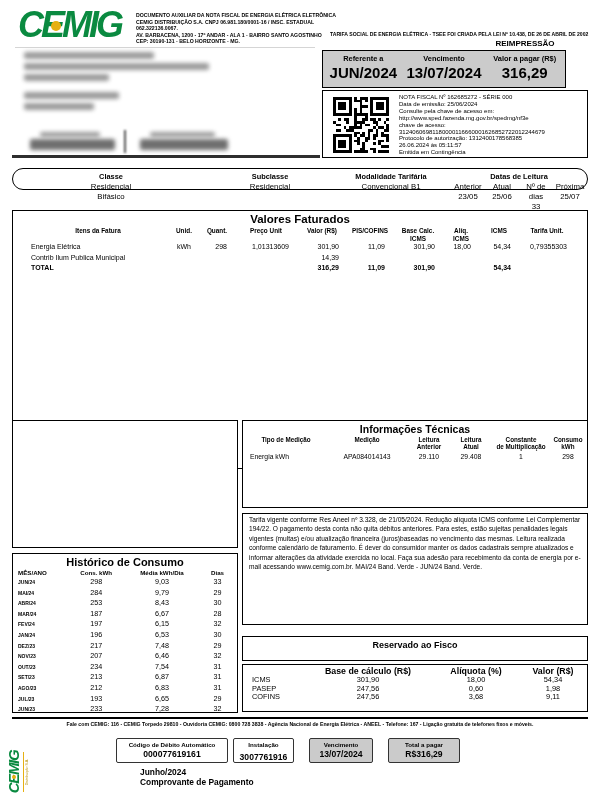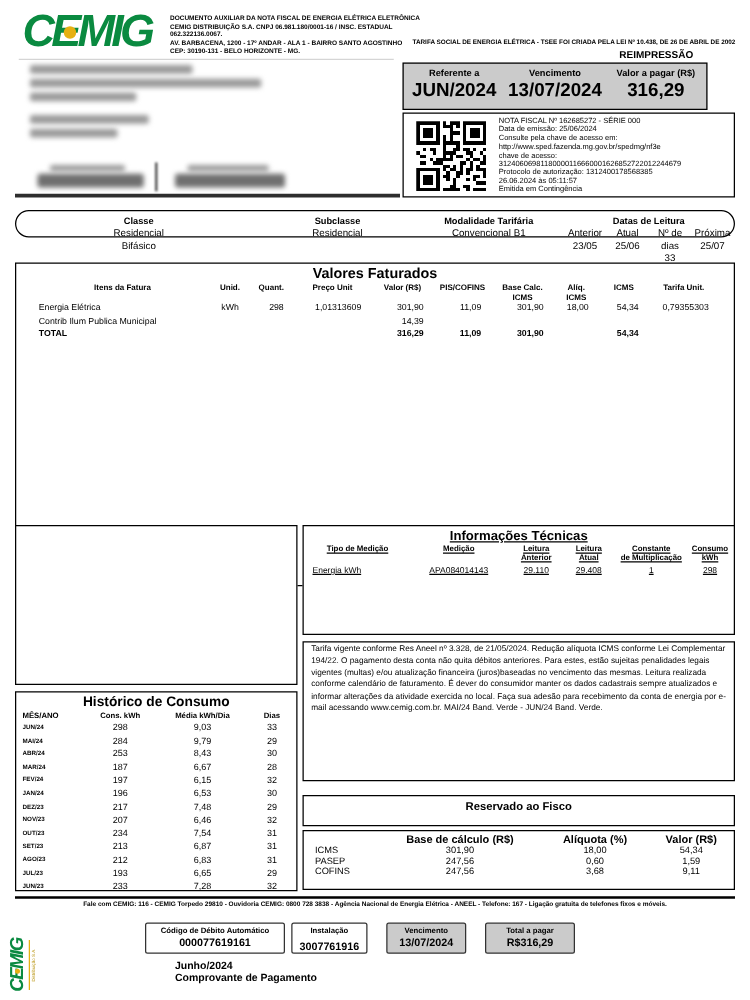--- a/index.html
+++ b/index.html
@@ -52,21 +52,21 @@
   .vf-box{left:12px;top:210px;width:576px;height:259px;}
   .vf-table{width:548px;margin:2px 0 0 14px;}
   .vf-table th{font-size:6.4px;text-align:center;line-height:7.5px;}
   .vf-table td{font-size:7px;text-align:right;padding-right:8px;line-height:10.5px;}
   .vf-table td:first-child{text-align:left;padding-left:4px;}
   .vf-table td:nth-child(2){text-align:center;padding-right:0;}
   .vf-table tr:last-child td{font-weight:bold;}
 
   .left-empty{left:12px;top:420px;width:226px;height:128px;}
 
-  .it-box{left:242px;top:420px;width:346px;height:88px;text-decoration:underline;}
+  .it-box{left:242px;top:420px;width:346px;height:88px;}
   .it-table{width:340px;margin:1px 0 0 3px;}
   .it-table th{font-size:6.3px;text-align:center;line-height:7.4px;}
   .it-table td{font-size:6.8px;text-align:center;line-height:12px;}
   .it-table td:first-child{text-align:left;padding-left:4px;}
 
   .ig-box{left:242px;top:513px;width:346px;height:112px;}
   .ig-text{font-size:6.6px;line-height:9.4px;padding:1px 6px 0 6px;text-align:left;}
 
   .hc-box{left:12px;top:553px;width:226px;height:160px;}
   .hc-table{width:216px;margin:1px 0 0 5px;}
@@ -571,21 +571,21 @@
           <tr>
             <td>ICMS</td>
             <td>301,90</td>
             <td>18,00</td>
             <td>54,34</td>
           </tr>
           <tr>
             <td>PASEP</td>
             <td>247,56</td>
             <td>0,60</td>
-            <td>1,59</td>
+            <td>1,98</td>
           </tr>
           <tr>
             <td>COFINS</td>
             <td>247,56</td>
             <td>3,68</td>
             <td>9,11</td>
           </tr>
         </tbody>
     </table>
   </div>

